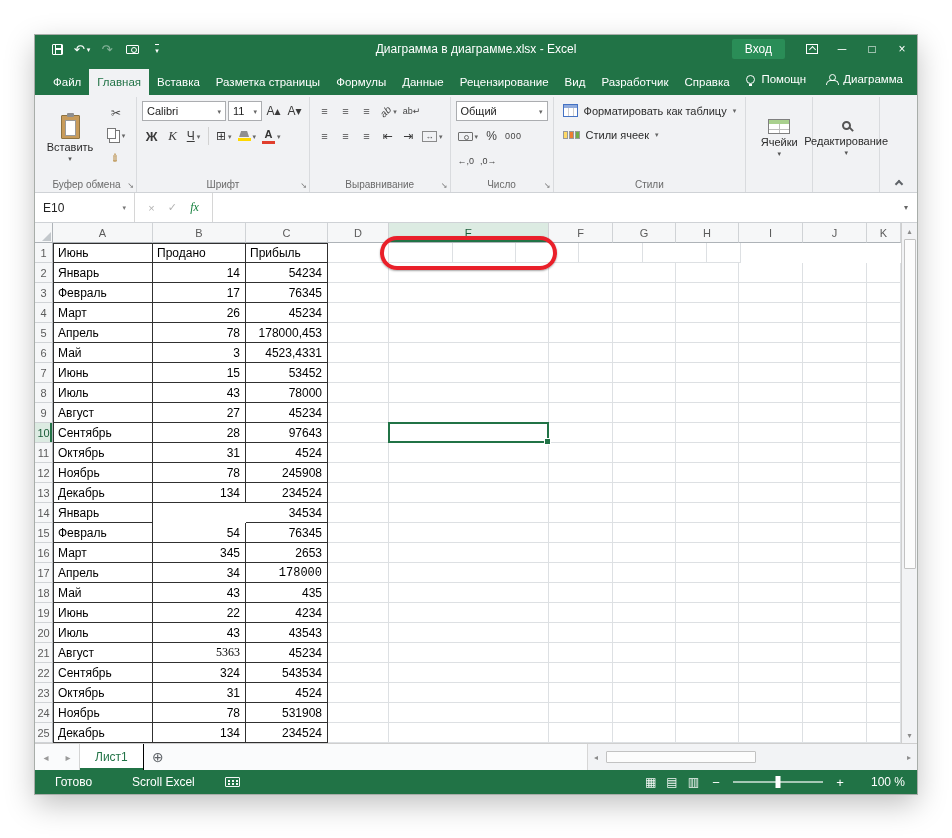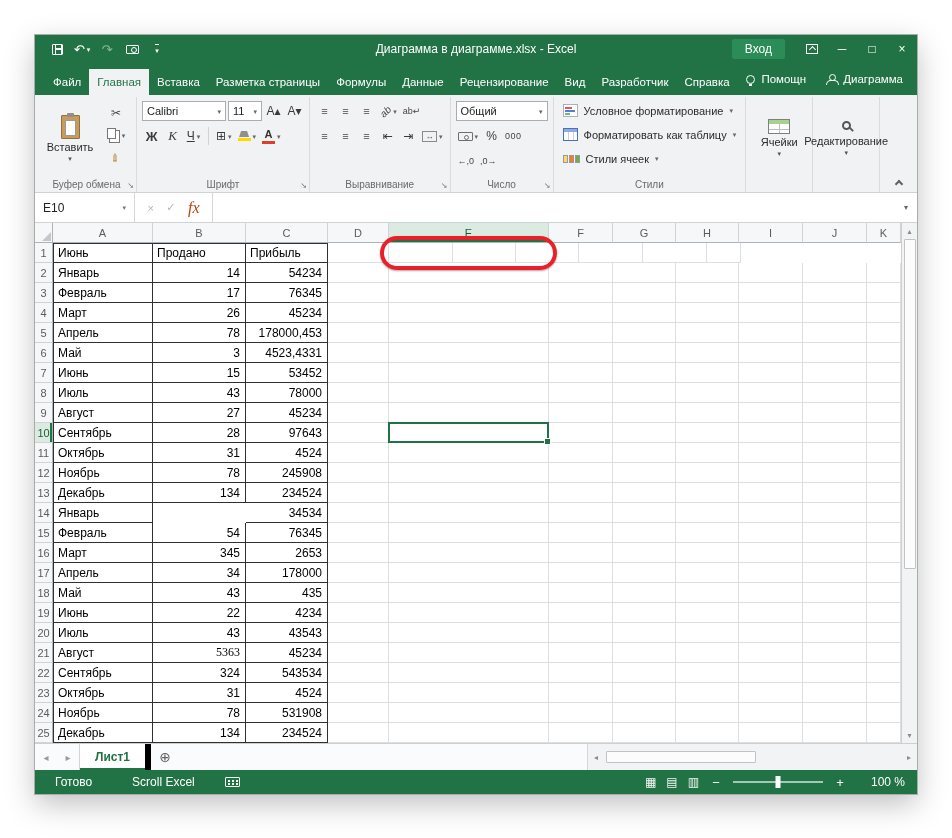--- a/index.html
+++ b/index.html
@@ -87,21 +87,21 @@
 .ic-find::after{content:"";position:absolute;width:6px;height:2px;background:#555;right:-5px;bottom:-2px;transform:rotate(45deg)}
 .collapse{position:absolute;right:8px;bottom:3px;width:20px;height:14px;display:flex;align-items:center;justify-content:center}
 .chev{width:6px;height:6px;border-top:2px solid #5f6368;border-right:2px solid #5f6368;transform:rotate(-45deg);margin-top:3px}
 
 .fbar{height:30px;background:#fff;border-bottom:1px solid #cfd2d6;display:flex;align-items:stretch;flex:none}
 .namebox{width:100px;display:flex;align-items:center;padding:0 8px;font-size:12px;color:#222;border-right:1px solid #d6d6d6;gap:4px}
 .nval{flex:1}
 .nbcar{font-size:7px;color:#777}
 .fxzone{width:78px;display:flex;align-items:center;justify-content:space-evenly;border-right:1px solid #d6d6d6}
 .fxc,.fxv{font-size:11px;color:#b3b3b3}
-.fx{font-size:16px;font-style:italic;font-family:"Liberation Serif",serif;color:#c2410c}
+.fx{font-size:12px;font-style:italic;font-family:"Liberation Serif",serif;color:#15803d}
 .finput{flex:1}
 .fexp{width:22px;display:flex;align-items:center;justify-content:center;font-size:8px;color:#666}
 
 .gridwrap{display:flex;height:520px;flex:none;background:#fff}
 .sheet{position:relative;width:866px;overflow:hidden;background:#fff}
 .g-hrow{display:flex;height:20px}
 .g-corner{background:#f6f7f8;border-right:1px solid #aeb3b8;border-bottom:1px solid #aeb3b8;position:relative;flex:none}
 .g-corner::after{content:"";position:absolute;right:1px;bottom:1px;border-style:solid;border-width:0 0 9px 9px;border-color:transparent transparent #c3c8cc transparent}
 .g-h{flex:none;display:flex;align-items:center;justify-content:center;font-size:11px;color:#5b5b5b;background:#f6f7f8;border-right:1px solid #d0d3d6;border-bottom:1px solid #aeb3b8}
 .g-h.sel{background:#dcebe2;color:#1a5c38;box-shadow:inset 0 -2px 0 var(--excel-green,#217346)}
@@ -118,21 +118,21 @@
 .annotation{position:absolute;z-index:6;border:4px solid var(--annotation-red,#e9202a);border-radius:17px;box-shadow:0 1px 2px rgba(0,0,0,.35);pointer-events:none}
 .selbox{position:absolute;z-index:5;border:2px solid var(--excel-green,#217346);pointer-events:none}
 .selbox::after{content:"";position:absolute;right:-4px;bottom:-4px;width:5px;height:5px;background:var(--excel-green,#217346);border:1px solid #fff}
 .vscroll{width:16px;background:#f2f3f5;border-left:1px solid #cfcfcf;display:flex;flex-direction:column;align-items:center}
 .sarr{height:16px;width:16px;display:flex;align-items:center;justify-content:center;font-size:8px;color:#8b8b8b;flex:none}
 .vthumb{width:12px;height:330px;background:#fcfcfc;border:1px solid #c2c2c2;border-radius:1px;flex:none}
 .sfill{flex:1}
 
 .sheetbar{height:27px;background:#fafbfc;border-top:1px solid #cfcfcf;display:flex;align-items:stretch;flex:none}
 .snav{width:22px;display:flex;align-items:center;justify-content:center;color:#9a9a9a;font-size:10px}
-.stab{padding:0 15px;display:flex;align-items:center;background:#fff;border-left:1px solid #d4d4d4;border-right:6px solid #000000;color:var(--excel-green,#217346);font-weight:bold;font-size:12px;position:relative}
+.stab{padding:0 15px;display:flex;align-items:center;background:#fff;border-left:1px solid #d4d4d4;border-right:1px solid #000000;color:var(--excel-green,#217346);font-weight:normal;font-size:12px;position:relative}
 .stab::after{content:"";position:absolute;left:0;right:0;bottom:0;height:2px;background:var(--excel-green,#217346)}
 .addsheet{width:28px;display:flex;align-items:center;justify-content:center;color:#5f6368;font-size:14px}
 .sbspace{flex:1}
 .hscroll{width:330px;background:#f2f3f5;border-left:1px solid #d6d6d6;display:flex;align-items:center}
 .hscroll .sarr{height:100%}
 .htrack{flex:1;height:100%;position:relative}
 .hthumb{position:absolute;left:2px;top:50%;transform:translateY(-50%);width:150px;height:12px;background:#fcfcfc;border:1px solid #c2c2c2;border-radius:1px}
 
 .statusbar{height:24px;background:var(--excel-green,#217346);display:flex;align-items:center;color:#fff;font-size:12px;padding:0 12px;flex:none}
 .stready{margin-left:8px}
@@ -374,25 +374,20 @@
       </div>
       <div class="rg-label">
           <span>Число</span>
         </div>
       <span class="lnch">↘</span>
     </div>
 
     <div class="rgroup">
       <div class="rg-main gcol">
         <div class="style-row">
-            <span class="ic-cf"></span>
-            <span>Условное форматирование</span>
-            <span class="ccar">▾</span>
-          </div>
-        <div class="style-row">
             <span class="ic-fat"></span>
             <span>Форматировать как таблицу</span>
             <span class="ccar">▾</span>
           </div>
         <div class="style-row">
             <span class="ic-cs">
               <span class="c1"></span>
               <span class="c2"></span>
               <span class="c3"></span>
             </span>
@@ -682,21 +677,21 @@
           <div class="g-c a-r" style="width: 63px;"></div>
           <div class="g-c a-r" style="width: 63px;"></div>
           <div class="g-c a-r" style="width: 64px;"></div>
           <div class="g-c a-r" style="width: 64px;"></div>
           <div class="g-c a-r" style="width: 34px;"></div>
         </div>
         <div class="g-row">
           <div class="g-rh" style="width: 18px;">17</div>
           <div class="g-c a-l tbl tbl-l" style="width: 100px;">Апрель</div>
           <div class="g-c a-r tbl" style="width: 93px;">34</div>
-          <div class="g-c a-r tbl" style="width: 82px;">178000</div>
+          <div class="g-c a-r tbl" style="width: 82px; font-family: Liberation Mono, monospace;">178000</div>
           <div class="g-c a-r" style="width: 61px;"></div>
           <div class="g-c a-r" style="width: 160px;"></div>
           <div class="g-c a-r" style="width: 64px;"></div>
           <div class="g-c a-r" style="width: 63px;"></div>
           <div class="g-c a-r" style="width: 63px;"></div>
           <div class="g-c a-r" style="width: 64px;"></div>
           <div class="g-c a-r" style="width: 64px;"></div>
           <div class="g-c a-r" style="width: 34px;"></div>
         </div>
         <div class="g-row">

